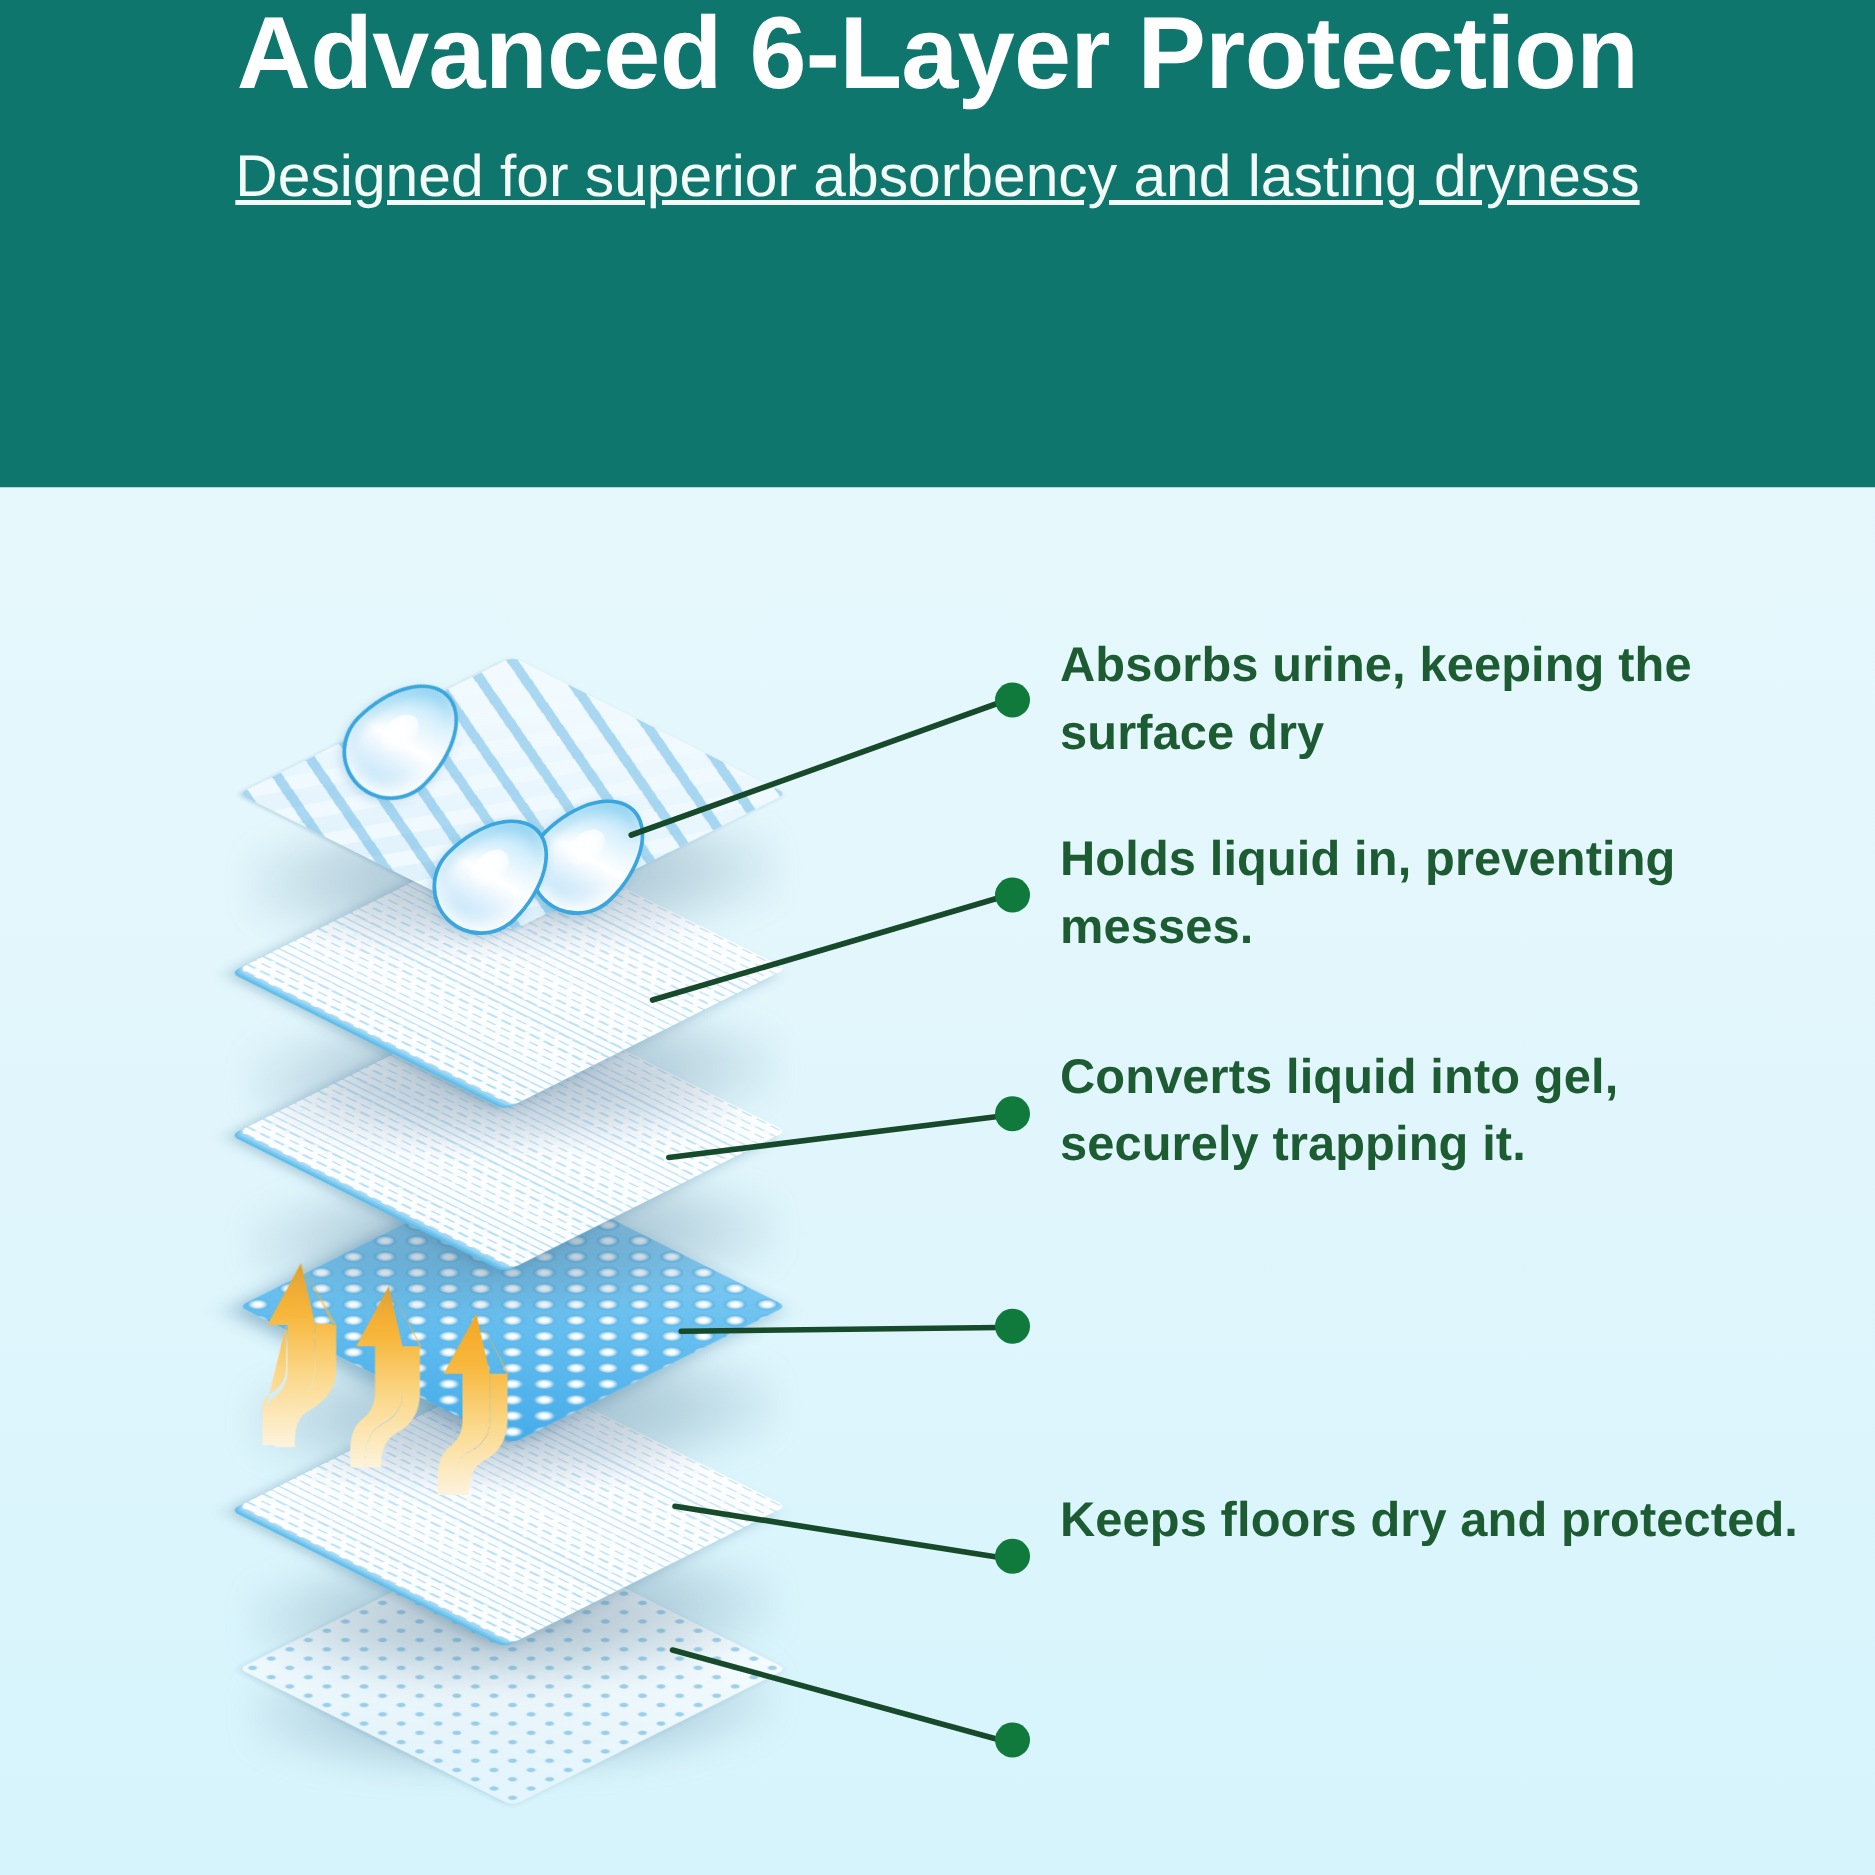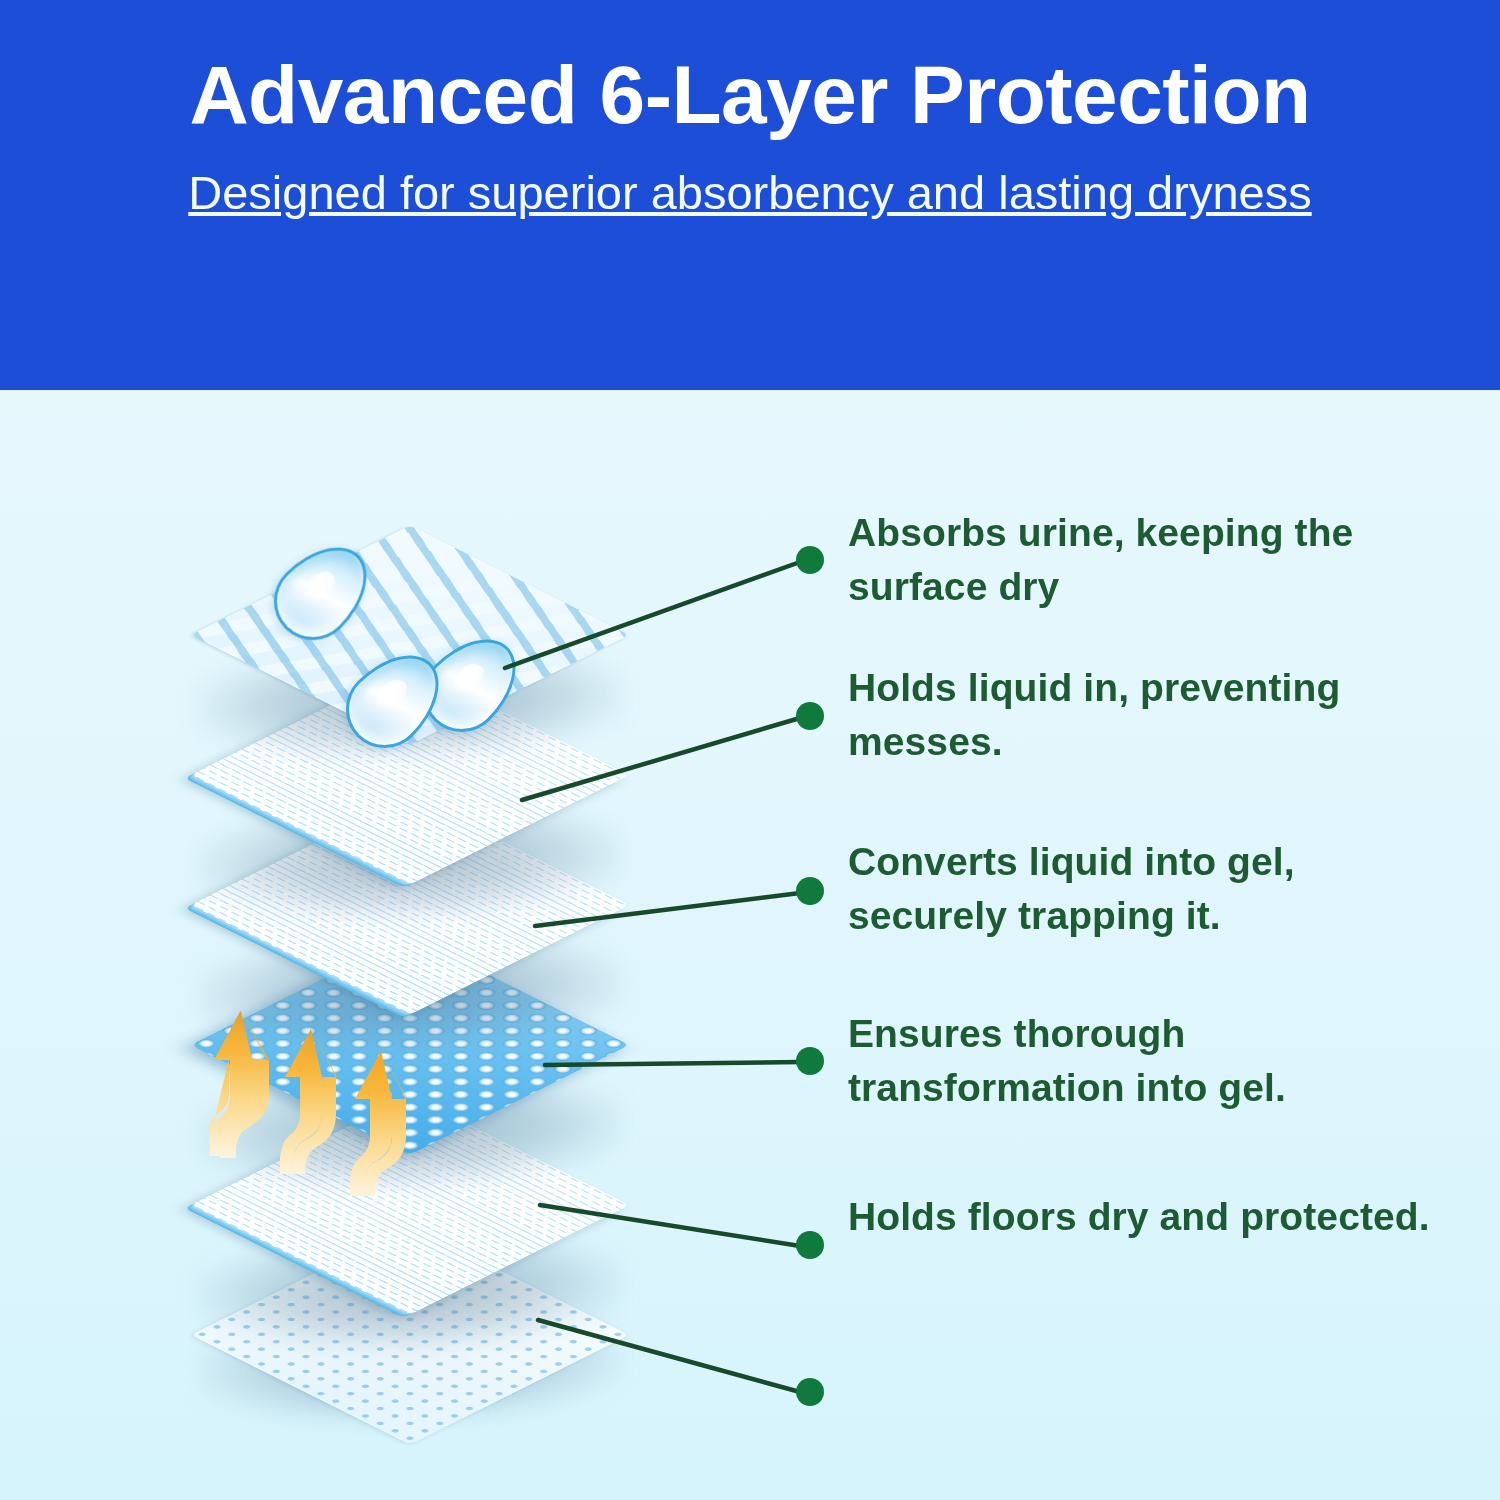--- a/index.html
+++ b/index.html
@@ -7,24 +7,23 @@
   body {
     font-family:"Liberation Sans", sans-serif;
     background:#e2f7fc;
     overflow:hidden;
   }
   #page { position:relative; width:1500px; height:1500px; overflow:hidden; }
 
   
   #header {
     position:absolute; left:0; top:0; width:1500px; height:390px;
-    background:#1d4ed8;
+    background:#0f766e;
     display:flex; flex-direction:column;
     align-items:center; justify-content:flex-start;
-    padding-top:52px;
   }
   #title {
     color:#ffffff; font-weight:bold; font-size:82px;
     letter-spacing:-0.5px; line-height:1.05; white-space:nowrap;
   }
   #subtitle {
     color:#f2fbf5; font-size:47px; font-weight:400;
     line-height:1.42; text-align:center;
     margin-top:22px; max-width:1180px;text-decoration:underline;
   }
@@ -290,18 +289,17 @@
       <circle cx="810" cy="1392" r="14"></circle>
     </g>
   </svg>
 
   <div class="label" style="left:848px; top:506px;">Absorbs urine, keeping the surface dry</div>
 
   <div class="label" style="left:848px; top:661px;">Holds liquid in, preventing messes.</div>
 
   <div class="label" style="left:848px; top:835px;">Converts liquid into gel, securely trapping it.</div>
 
-  <div class="label" style="left:848px; top:1007px;">Ensures thorough transformation into gel.</div>
-
-  <div class="label" style="left:848px; top:1190px;">Holds floors dry and protected.</div>
+
+  <div class="label" style="left:848px; top:1190px;">Keeps floors dry and protected.</div>
 
 
 </div>
 
 </body></html>

